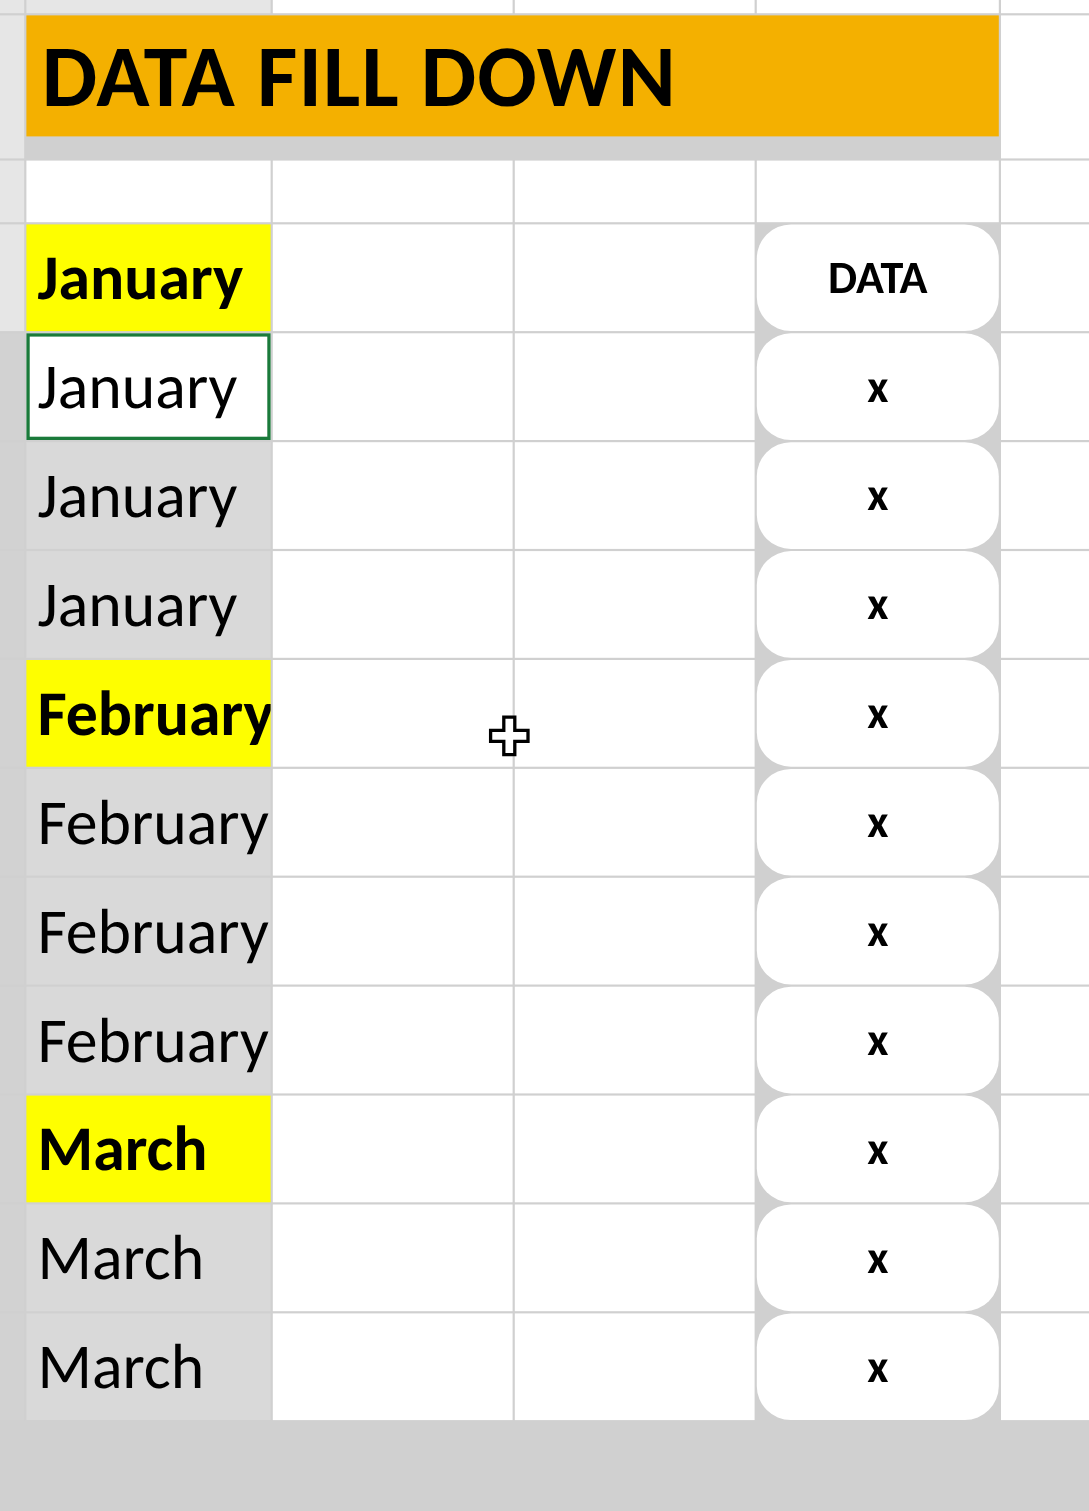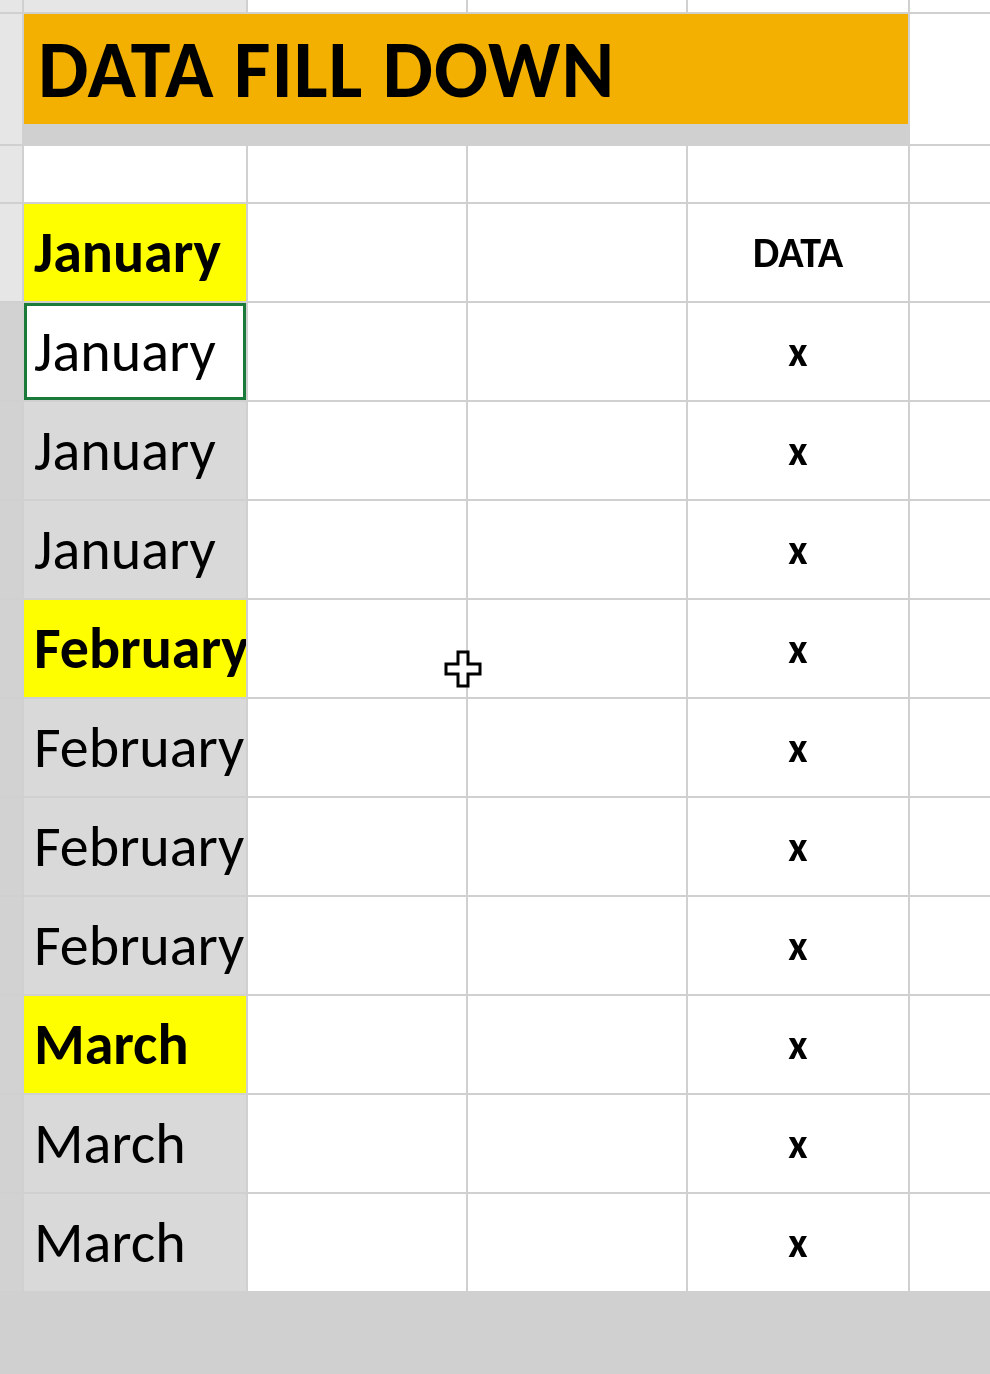--- a/index.html
+++ b/index.html
@@ -61,20 +61,21 @@
     .active-cell {
       background: #ffffff !important;
       outline: 3px solid #1a7a3a;
       outline-offset: -3px;
       z-index: 2;
     }
     .datacol {
       justify-content: center;
       font-weight: 800;
       font-size: 42px;
+      border-radius: 31px;
     }
     .cell.month {
       font-size: 58px;
     }
     .cursor-icon {
       position: absolute;
       left: 442px;
       top: 648px;
       z-index: 50;
       width: 42px;

